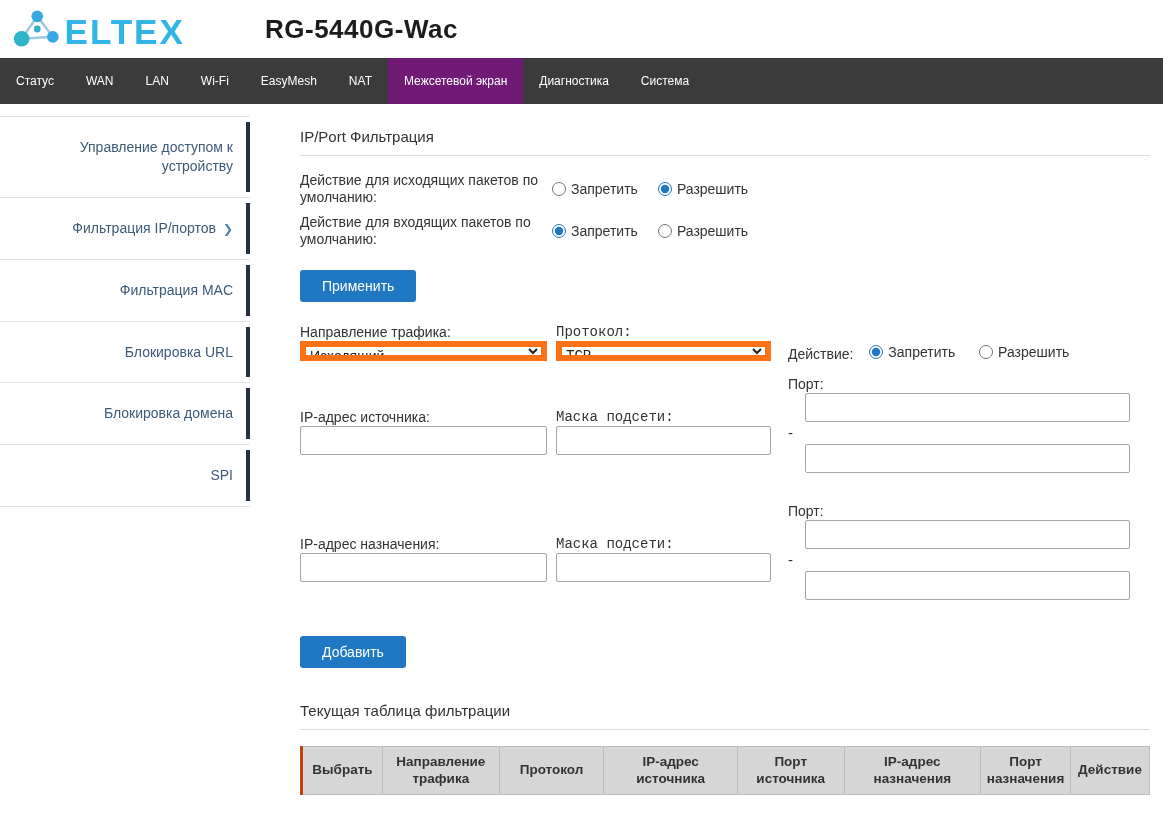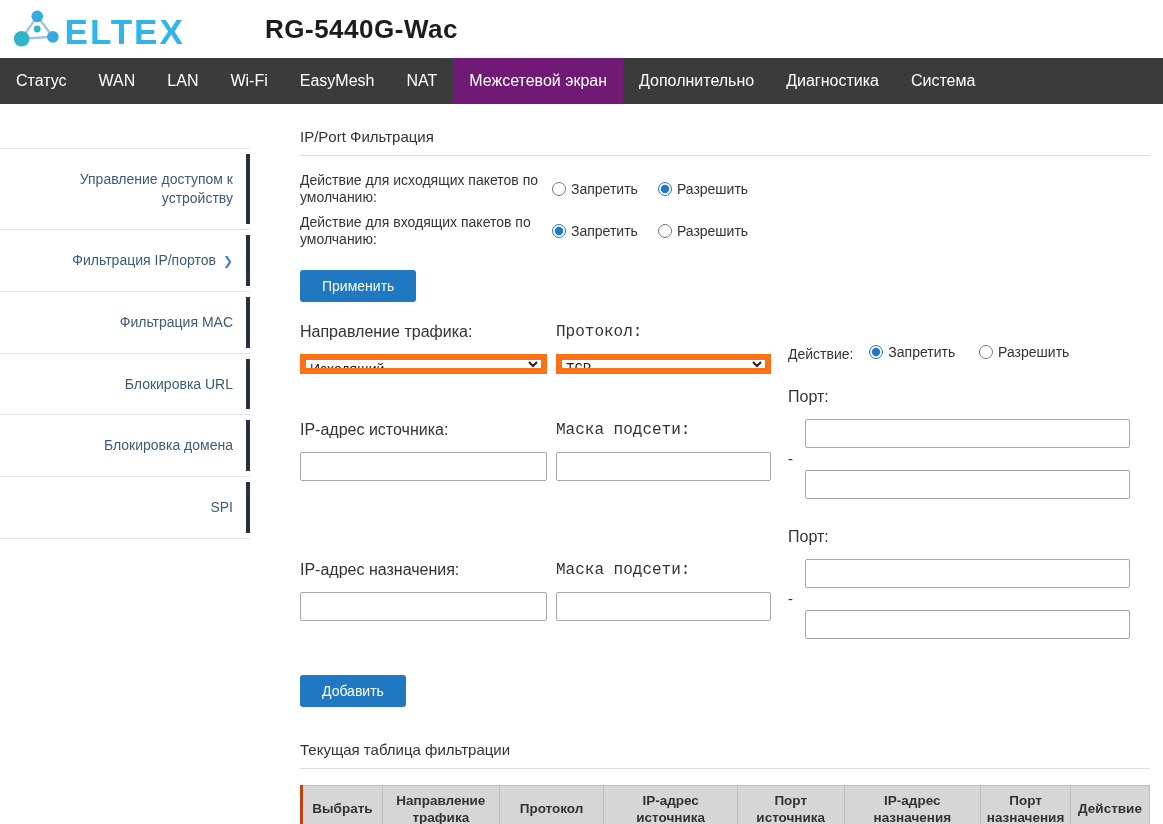--- a/index.html
+++ b/index.html
@@ -7,26 +7,26 @@
     font-family:"Liberation Sans", sans-serif; color:#333; }
 
   
   .header { display:flex; align-items:center; height:58px; padding-left:8px; }
   .logo { width:195px; height:44px; }
   .logo svg { width:100%; height:100%; }
   .title { font-size:26px; font-weight:bold; color:#1c1c1c; margin-left:62px; letter-spacing:.5px; }
 
   
   .nav { display:flex; background:#3b3b3b; height:46px; }
-  .nav-item { color:#fff; font-size:16px; line-height:46px; padding:0 16px; cursor:pointer; white-space:nowrap; }
+  .nav-item { color:#fff; font-size:12px; line-height:46px; padding:0 16px; cursor:pointer; white-space:nowrap; }
   .nav-item.active { background:#701a75; }
 
   
   .layout { display:flex; align-items:flex-start; }
-  .sidebar { width:250px; padding-top:44px; flex:none; }
+  .sidebar { width:250px; padding-top:12px; flex:none; }
   .side-item { position:relative; text-align:right; padding:21px 17px; border-bottom:1px solid #e4e4e4;
     color:#3d5a77; font-size:14px; line-height:1.35; cursor:pointer; }
   .side-item:first-child { border-top:1px solid #e4e4e4; }
   .side-item::after { content:""; position:absolute; right:0; top:5px; bottom:5px; width:4px; background:#26313d; }
   .chev { color:#4a7fb5; margin-left:7px; font-size:12px; }
 
   .main { flex:1; padding:24px 13px 40px 50px; }
 
   .section-title { font-size:15px; font-weight:normal; color:#333; margin:0 0 16px;
     padding-bottom:10px; border-bottom:1px solid #ddd; }
@@ -40,21 +40,21 @@
 
   .btn { background:#1f78c1; color:#fff; border:none; border-radius:3px; padding:8px 22px;
     font-size:14px; font-family:inherit; cursor:pointer; margin-top:14px; }
 
   
   .rule-form { margin-top:22px; font-size:14px; }
   .frow { display:flex; align-items:flex-start; }
   .colA { width:247px; margin-right:9px; flex:none; }
   .colB { width:215px; margin-right:10px; flex:none;font-family:Liberation Mono, monospace; }
   .colC { width:362px; margin-left:7px; flex:none; }
-  .flabel { font-size:16px; line-height:16px; margin-bottom:14px; }
+  .flabel { font-size:14px; line-height:16px; margin-bottom:1px; }
   .rule-form select { width:100%; height:20px; font-size:14px; font-family:inherit;
     border:6px solid #f97316; background:#fff; color:#222; }
   .action-line { padding-top:20px; white-space:nowrap; }
   .action-line .flabel-inline { margin-right:12px; }
   .ti { width:100%; height:29px; border:1px solid #a6a6a6; border-radius:2px; padding:0 6px;
     font-size:14px; font-family:inherit; }
   .port-input { display:block; width:325px; margin-left:17px; }
   .dash { line-height:18px; margin:2px 0; font-size:15px; }
   .rowB { margin-top:12px; }
   .rowC { margin-top:30px; }
@@ -88,21 +88,20 @@
 </div>
 
 <div class="nav">
   <div class="nav-item">Статус</div>
   <div class="nav-item">WAN</div>
   <div class="nav-item">LAN</div>
   <div class="nav-item">Wi-Fi</div>
   <div class="nav-item">EasyMesh</div>
   <div class="nav-item">NAT</div>
   <div class="nav-item active">Межсетевой экран</div>
-  <div class="nav-item">Дополнительно</div>
   <div class="nav-item">Диагностика</div>
   <div class="nav-item">Система</div>
 </div>
 
 <div class="layout">
 
   <div class="sidebar">
     <div class="side-item">
       <span>Управление доступом к устройству</span>
     </div>

